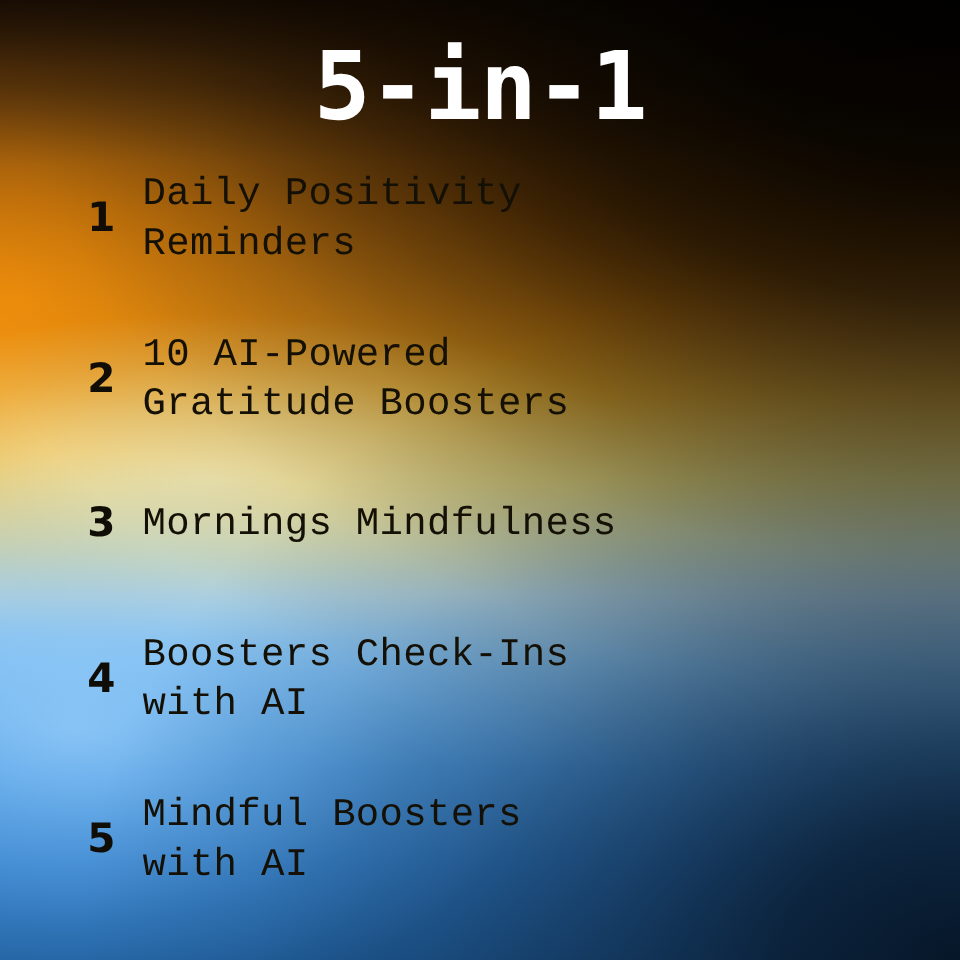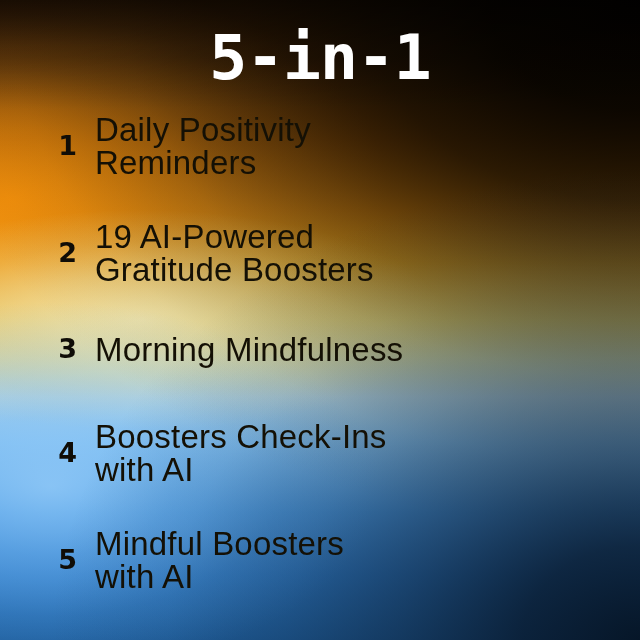--- a/index.html
+++ b/index.html
@@ -144,23 +144,23 @@
     box-sizing: border-box;
     font-family: "DejaVu Sans", sans-serif;
     font-weight: bold;
     font-size: 27px;
     line-height: 30px;
     color: #100d07;
   }
 
   .item-text {
     flex: 1 1 auto;
-    font-family: Liberation Sans, sans-serif;
+    font-family: Liberation Mono, monospace;
     font-weight: normal;
-    font-size: 33px;
+    font-size: 26px;
     line-height: 33px;
     color: #141005;
     white-space: pre-line;
     letter-spacing: 0.2px;
   }
 
   
   .feature-item.pos-0 { top: 3px;   height: 70px; }
   .feature-item.pos-1 { top: 110px; height: 70px; }
   .feature-item.pos-2 { top: 221px; height: 40px; }
@@ -187,27 +187,27 @@
     <div class="feature-list">
 
       <div class="feature-item pos-0">
         <div class="item-number">1</div>
         <div class="item-text">Daily Positivity
 Reminders</div>
       </div>
 
       <div class="feature-item pos-1">
         <div class="item-number">2</div>
-        <div class="item-text">19 AI-Powered
+        <div class="item-text">10 AI-Powered
 Gratitude Boosters</div>
       </div>
 
       <div class="feature-item pos-2">
         <div class="item-number">3</div>
-        <div class="item-text">Morning Mindfulness</div>
+        <div class="item-text">Mornings Mindfulness</div>
       </div>
 
       <div class="feature-item pos-3">
         <div class="item-number">4</div>
         <div class="item-text">Boosters Check-Ins
 with AI</div>
       </div>
 
       <div class="feature-item pos-4">
         <div class="item-number">5</div>

